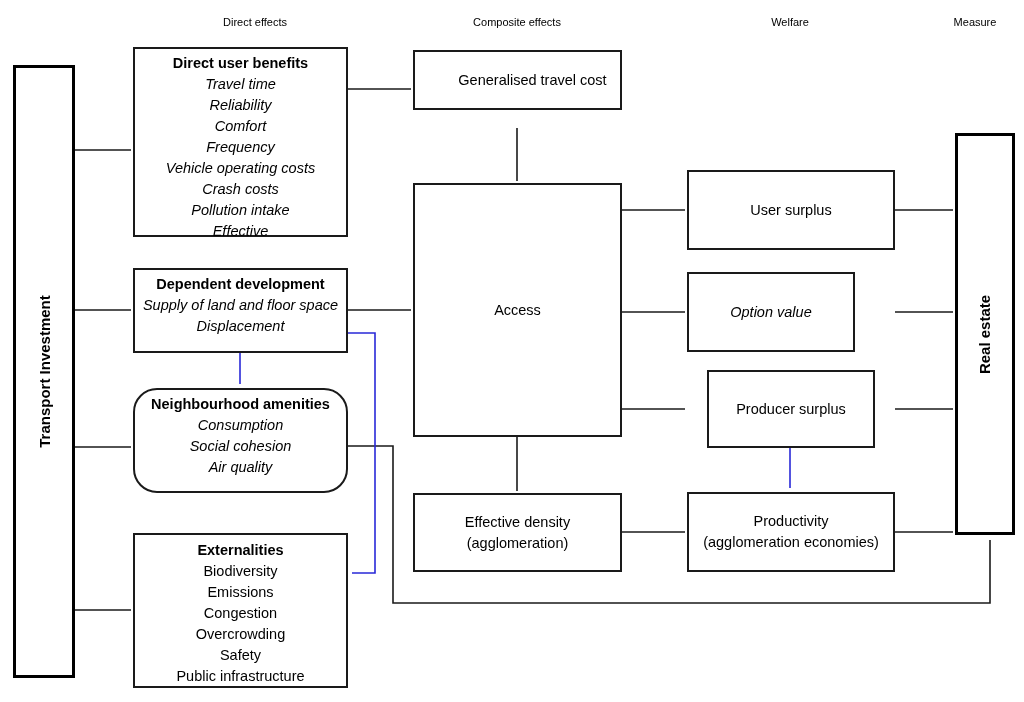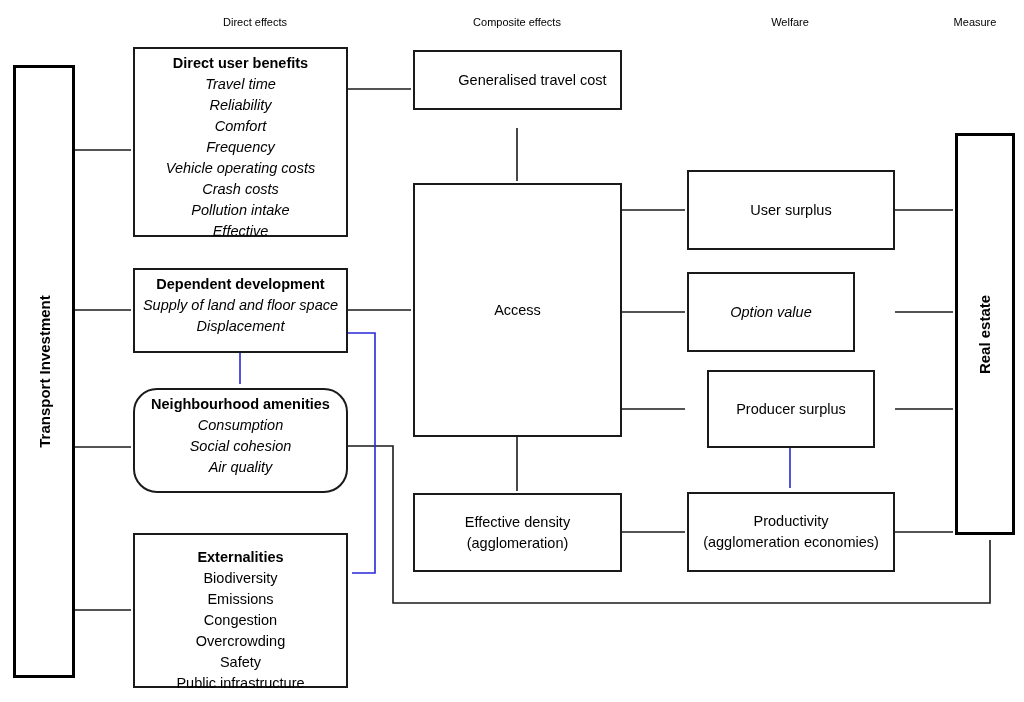--- a/index.html
+++ b/index.html
@@ -55,21 +55,21 @@
     <div class="line italic">Displacement</div>
   </div>
 
   <div class="box listbox" style="left:133px;top:388px;width:215px;height:105px;border-radius:24px;">
     <div class="line bold">Neighbourhood amenities</div>
     <div class="line italic">Consumption</div>
     <div class="line italic">Social cohesion</div>
     <div class="line italic">Air quality</div>
   </div>
 
-  <div class="box listbox" style="left:133px;top:533px;width:215px;height:155px;padding-top:12px;">
+  <div class="box listbox" style="left:133px;top:533px;width:215px;height:155px;padding-top:5px;">
     <div class="line bold">Externalities</div>
     <div class="line">Biodiversity</div>
     <div class="line">Emissions</div>
     <div class="line">Congestion</div>
     <div class="line">Overcrowding</div>
     <div class="line">Safety</div>
     <div class="line">Public infrastructure</div>
   </div>
 
   <div class="box center" style="left:413px;top:50px;width:209px;height:60px;padding-left:30px;">

